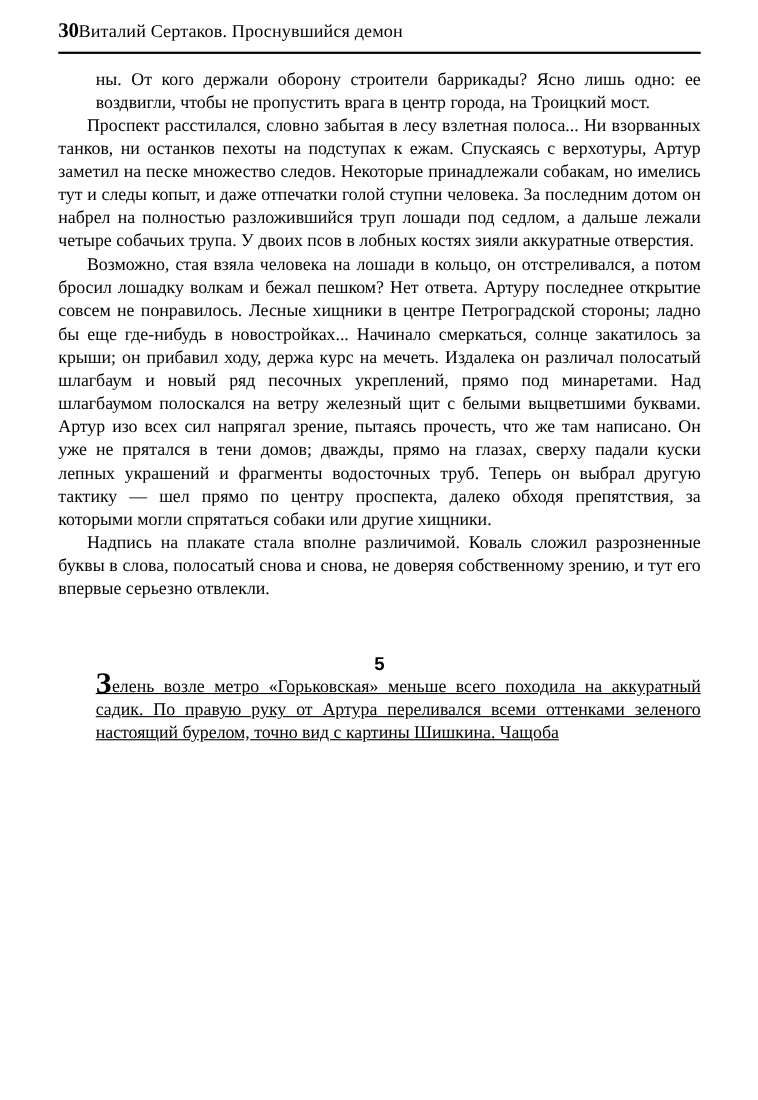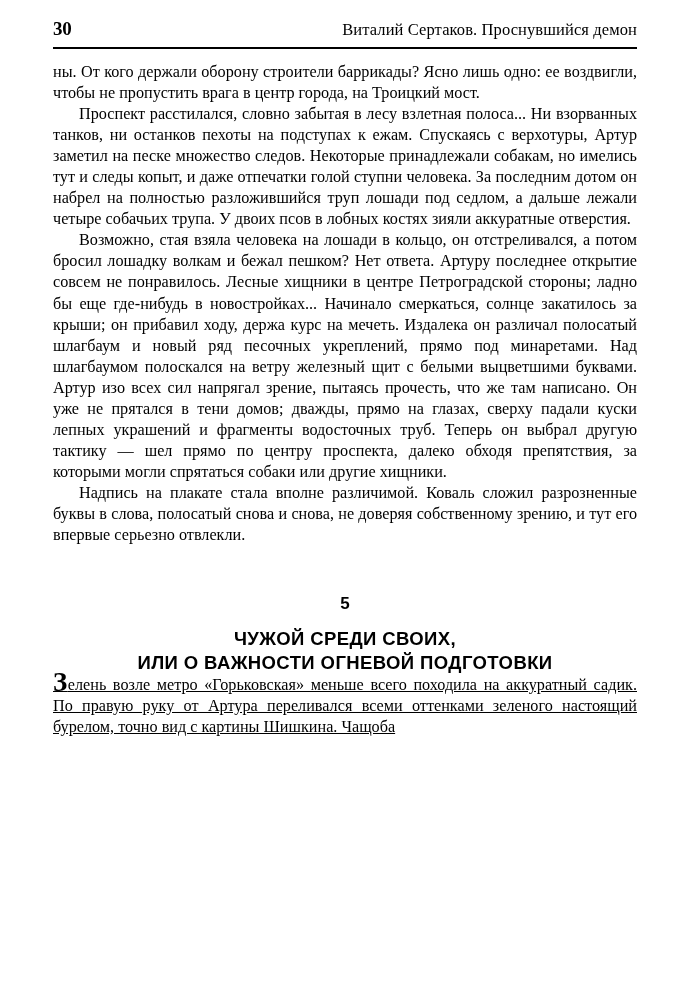--- a/index.html
+++ b/index.html
@@ -24,21 +24,20 @@
   }
 
   
   .running-head {
     position: absolute;
     left: 53px;
     top: 18px;
     width: 584px;
     display: flex;
     align-items: baseline;
-    justify-content: space-between;
   }
   .folio {
     font-family: "Liberation Serif", "DejaVu Serif", serif;
     font-weight: bold;
     font-size: 19px;
     letter-spacing: -0.3px;
   }
   .head-title {
     font-family: Liberation Serif, serif;
     font-size: 16.5px;
@@ -66,20 +65,21 @@
     font-size: 16.2px;
     line-height: 21.05px;
     text-align: justify;
     text-justify: inter-word;
     text-indent: 26px;
     hyphens: manual;
     word-spacing: 0px;
   }
   p.body.no-indent {
     text-indent: 0;
+    margin-left: 34px;
   }
 
   
   .chapter {
     margin-top: 48px;
     text-align: center;
     font-family: "Liberation Sans", "DejaVu Sans", sans-serif;
     font-weight: bold;
   }
   .chapter-number {
@@ -126,22 +126,18 @@
 
   <div class="column">
 
     <p class="body no-indent">ны. От кого держали оборону строители баррикады? Ясно лишь одно: ее воздвигли, чтобы не пропустить врага в центр города, на Троицкий мост.</p>
     <p class="body">Проспект расстилался, словно забытая в лесу взлетная полоса... Ни взорванных танков, ни останков пехоты на подступах к ежам. Спускаясь с верхотуры, Артур заметил на песке множество следов. Некоторые принадлежали собакам, но имелись тут и следы копыт, и даже отпечатки голой ступни человека. За последним дотом он набрел на полностью разложившийся труп лошади под седлом, а дальше лежали четыре собачьих трупа. У двоих псов в лобных костях зияли аккуратные отверстия.</p>
     <p class="body">Возможно, стая взяла человека на лошади в кольцо, он отстреливался, а потом бросил лошадку волкам и бежал пешком? Нет ответа. Артуру последнее открытие совсем не понравилось. Лесные хищники в центре Петроградской стороны; ладно бы еще где-нибудь в новостройках... Начинало смеркаться, солнце закатилось за крыши; он прибавил ходу, держа курс на мечеть. Издалека он различал полосатый шлагбаум и новый ряд песочных укреплений, прямо под минаретами. Над шлагбаумом полоскался на ветру железный щит с белыми выцветшими буквами. Артур изо всех сил напрягал зрение, пытаясь прочесть, что же там написано. Он уже не прятался в тени домов; дважды, прямо на глазах, сверху падали куски лепных украшений и фрагменты водосточных труб. Теперь он выбрал другую тактику — шел прямо по центру проспекта, далеко обходя препятствия, за которыми могли спрятаться собаки или другие хищники.</p>
     <p class="body">Надпись на плакате стала вполне различимой. Коваль сложил разрозненные буквы в слова, полосатый снова и снова, не доверяя собственному зрению, и тут его впервые серьезно отвлекли.</p>
 
     <div class="chapter">
       <div class="chapter-number">5</div>
-      <div class="chapter-title">
-        <span class="tline">ЧУЖОЙ СРЕДИ СВОИХ,</span>
-        <span class="tline">ИЛИ О ВАЖНОСТИ ОГНЕВОЙ ПОДГОТОВКИ</span>
-      </div>
     </div>
 
     <p class="body no-indent opening"><span class="dropcap">З</span><span>елень возле метро «Горьковская» меньше всего походила на аккуратный садик. По правую руку от Артура переливался всеми оттенками зеленого настоящий бурелом, точно вид с картины Шишкина. Чащоба</span></p>
 
   </div>
 </div>
 
 </body></html>

